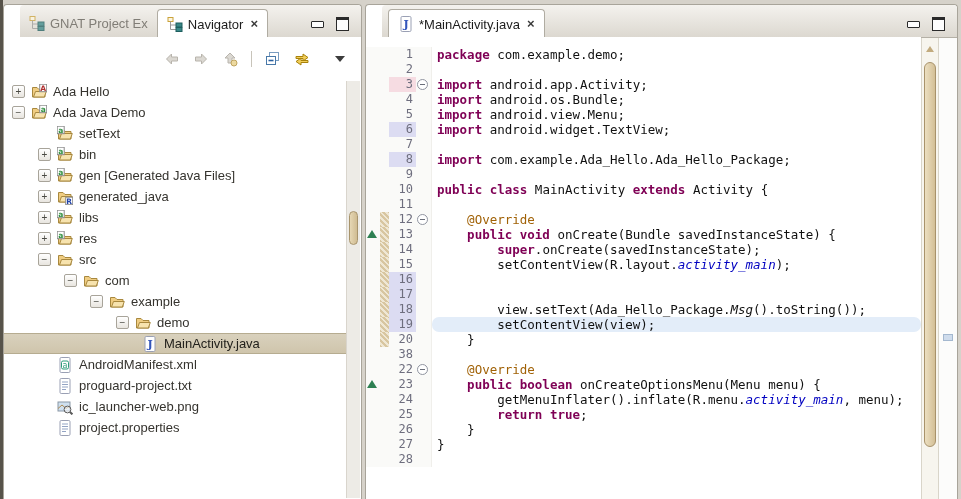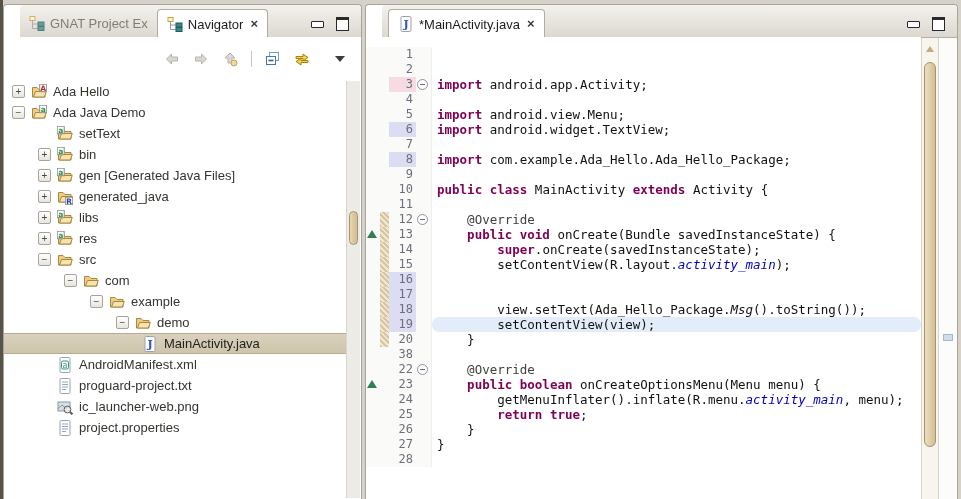--- a/index.html
+++ b/index.html
@@ -62,21 +62,21 @@
   .c-diff.hatch{background:repeating-linear-gradient(45deg,#d8c6a0 0 2px,#efe7d4 2px 4px);}
   .c-num{width:27px;flex:none;text-align:right;padding-right:3px;color:#6e6e7e;font-size:12px;
          background:#fafaf8;box-sizing:border-box;}
   .c-num.pink{background:#f6dce2;}
   .c-num.lav{background:#dcdcf2;}
   .c-num .ul{display:inline-block;border-bottom:2px solid #111;}
   .c-fold{width:15px;flex:none;background:#fafaf8;position:relative;border-right:1px solid #f0efeb;}
   .c-code{flex:1;white-space:pre;padding-left:5px;color:#111;}
   .cl.current .c-code{background:#e3edf9;border-radius:7px;}
   .tk-kw{color:#7f0055;font-weight:bold;}
-  .tk-ann{color:#404040;}
+  .tk-ann{color:#a16207;}
   .tk-sf{color:#0000c0;font-style:italic;}
   .tk-im{font-style:italic;}
   .foldc{position:absolute;top:2px;left:1px;width:9px;height:9px;border:1px solid #9094a0;border-radius:50%;background:#fff;}
   .foldc::after{content:"";position:absolute;left:2px;right:2px;top:4px;height:1px;background:#6a6e7a;}
   .tri-override{position:absolute;left:1px;top:3px;width:0;height:0;
                 border-left:5px solid transparent;border-right:5px solid transparent;
                 border-bottom:8px solid #2e8052;}
 
   
   .escroll{position:absolute;top:33px;right:18px;bottom:0;width:18px;background:#f7f5ee;
@@ -349,20 +349,21 @@
       <span class="btn-max"></span>
     </div>
   </div>
 
   <div class="edbody" id="code">
       <div class="cl">
         <span class="c-ann"></span>
         <span class="c-diff"></span>
         <span class="c-num">1</span>
         <span class="c-fold"></span>
+        <span class="c-code"><span class="tk-kw">package</span><span> com.example.demo;</span></span>
       </div>
       <div class="cl">
         <span class="c-ann"></span>
         <span class="c-diff"></span>
         <span class="c-num">2</span>
         <span class="c-fold"></span>
         <span class="c-code"></span>
       </div>
       <div class="cl">
         <span class="c-ann"></span>
@@ -371,20 +372,21 @@
         <span class="c-fold">
           <i class="foldc"></i>
         </span>
         <span class="c-code"><span class="tk-kw">import</span><span> android.app.Activity;</span></span>
       </div>
       <div class="cl">
         <span class="c-ann"></span>
         <span class="c-diff"></span>
         <span class="c-num"><i class="ul" style="font-style: normal;">4</i></span>
         <span class="c-fold"></span>
+        <span class="c-code"><span class="tk-kw">import</span><span> android.os.Bundle;</span></span>
       </div>
       <div class="cl">
         <span class="c-ann"></span>
         <span class="c-diff"></span>
         <span class="c-num">5</span>
         <span class="c-fold"></span>
         <span class="c-code"><span class="tk-kw">import</span><span> android.view.Menu;</span></span>
       </div>
       <div class="cl">
         <span class="c-ann"></span>

